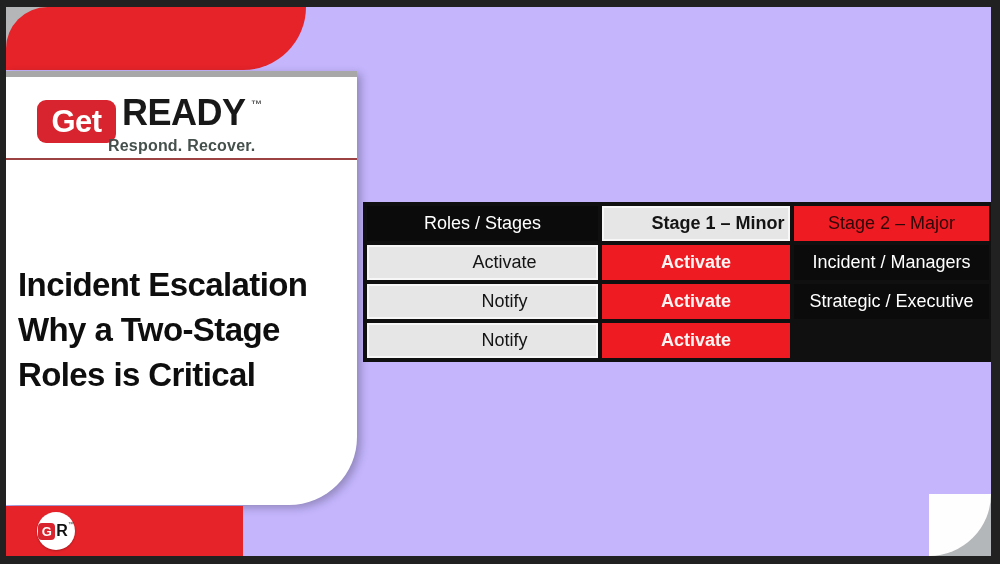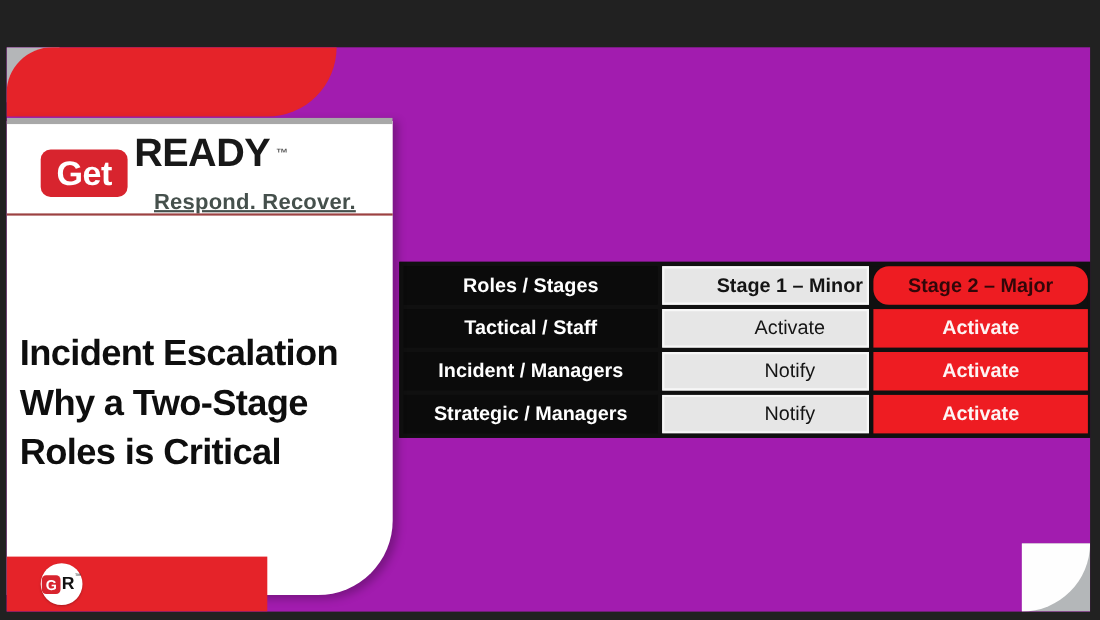--- a/index.html
+++ b/index.html
@@ -1,63 +1,63 @@
 <!DOCTYPE html>
 <html><head>
 <meta charset="utf-8">
 <style>
   html,body{margin:0;padding:0;background:#e9e9e9;}
   .stage{position:relative;width:1000px;height:564px;font-family:"Liberation Sans",sans-serif;
          -webkit-font-smoothing:antialiased;}
   .frame{position:absolute;inset:0;background:#212121;}
-  .inner{position:absolute;left:6px;top:7px;right:9px;bottom:8px;background:#a21caf;overflow:hidden;margin-top:36px;}
+  .inner{position:absolute;left:6px;top:7px;right:9px;bottom:8px;background:#c4b5fd;overflow:hidden;}
 
   
   .notch-tl{position:absolute;left:0;top:0;width:48px;height:50px;background:#b4b6b8;z-index:1;}
   .notch-br{position:absolute;right:0;bottom:0;width:62px;height:62px;background:#b4b7b9;z-index:0;}
   .notch-br::after{content:'';position:absolute;inset:0;background:#fefefe;border-bottom-right-radius:62px;}
 
   
   .ribbon-top{position:absolute;left:0;top:0;width:300px;height:63px;background:#e52329;
               border-radius:45px 0 68px 0;z-index:2;}
 
   
   .card{position:absolute;left:0;top:64px;width:351px;height:434px;background:#ffffff;
         border-top:6px solid #a8a8a8;border-radius:0 0 68px 0;z-index:3;
         box-shadow:4px 3px 8px rgba(0,0,0,.25);box-sizing:border-box;}
   .get-badge{position:absolute;left:31px;top:23px;width:79px;height:43px;background:#d8242e;
              border-radius:9px;display:flex;align-items:center;justify-content:center;
              color:#fff;font-weight:bold;font-size:31px;letter-spacing:-.5px;}
-  .ready{position:absolute;left:116px;top:5px;font-size:36px;font-weight:900;color:#181818;
+  .ready{position:absolute;left:116px;top:15px;font-size:36px;font-weight:900;color:#181818;
          letter-spacing:-.5px;}
   .tm-top{position:absolute;left:245px;top:21px;font-size:11px;color:#5a5a5a;font-weight:bold;}
-  .tagline{position:absolute;left:134px;top:60px;font-size:20px;font-weight:bold;color:#45504c;
-           letter-spacing:.2px;text-decoration:underline;}
+  .tagline{position:absolute;left:102px;top:60px;font-size:16px;font-weight:bold;color:#45504c;
+           letter-spacing:.2px;}
   .divider{position:absolute;left:0;top:81px;width:100%;height:2px;background:#9c4242;}
   .title{position:absolute;left:12px;top:185px;font-size:33px;font-weight:bold;color:#0e0e0e;
          line-height:45px;letter-spacing:-.6px;white-space:nowrap;}
 
   
   .footer-bar{position:absolute;left:0;bottom:0;width:237px;height:50px;background:#e52329;z-index:4;}
   .gr-circle{position:absolute;left:31px;top:6px;width:38px;height:38px;background:#fff;border-radius:50%;
              display:flex;align-items:center;justify-content:center;box-shadow:0 1px 2px rgba(0,0,0,.25);}
   .gr-g{width:17px;height:17px;background:#d8242e;border-radius:4px;color:#fff;font-size:13px;
         font-weight:bold;display:flex;align-items:center;justify-content:center;}
   .gr-r{color:#111;font-size:16px;font-weight:900;margin-left:1px;}
   .gr-tm{color:#333;font-size:6px;align-self:flex-start;margin-top:9px;}
 
   
   .etable{position:absolute;left:357px;top:195px;z-index:2;background:#101010;border:4px solid #101010;
           display:grid;grid-template-columns:231px 188px 195px;grid-auto-rows:35px;gap:4px;}
   .cell{display:flex;align-items:center;justify-content:center;font-size:18px;white-space:nowrap;}
-  .cell.black{background:#0b0b0b;color:#ffffff;font-weight:bold;}
+  .cell.black{background:#0b0b0b;color:#ffffff;font-weight:normal;}
   .cell.gray{background:#e6e6e6;color:#141414;box-shadow:inset 0 0 0 2px #f7f7f7;padding-left:44px;}
   .cell.gray.hdr{font-weight:bold;}
   .cell.red{background:#ee1c22;}
-  .cell.red.hdr{color:#310709;font-weight:bold;border-radius:14px;}
+  .cell.red.hdr{color:#310709;font-weight:normal;}
   .cell.red.val{color:#fdf4f4;font-weight:bold;}
 </style>
 </head>
 <body>
 
 <div class="stage">
   <div class="frame">
     <div class="inner">
 
       <div class="notch-tl"></div>
@@ -85,28 +85,27 @@
           <span class="gr-r">R</span>
           <span class="gr-tm">™</span>
         </div>
       </div>
 
       <div class="etable">
         <div class="cell black hdr">Roles / Stages</div>
         <div class="cell gray hdr">Stage 1 – Minor</div>
         <div class="cell red hdr">Stage 2 – Major</div>
 
-        <div class="cell black">Tactical / Staff</div>
         <div class="cell gray">Activate</div>
         <div class="cell red val">Activate</div>
 
         <div class="cell black">Incident / Managers</div>
         <div class="cell gray">Notify</div>
         <div class="cell red val">Activate</div>
 
-        <div class="cell black">Strategic / Managers</div>
+        <div class="cell black">Strategic / Executive</div>
         <div class="cell gray">Notify</div>
         <div class="cell red val">Activate</div>
       </div>
 
     </div>
   </div>
 </div>
 
 </body></html>

